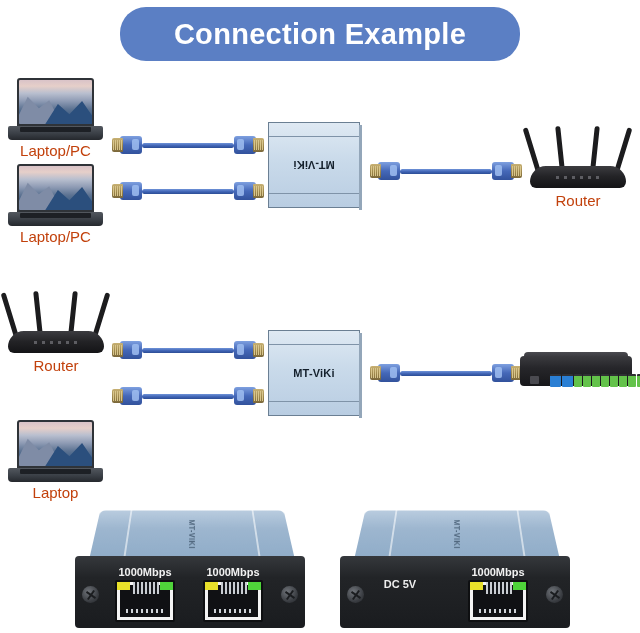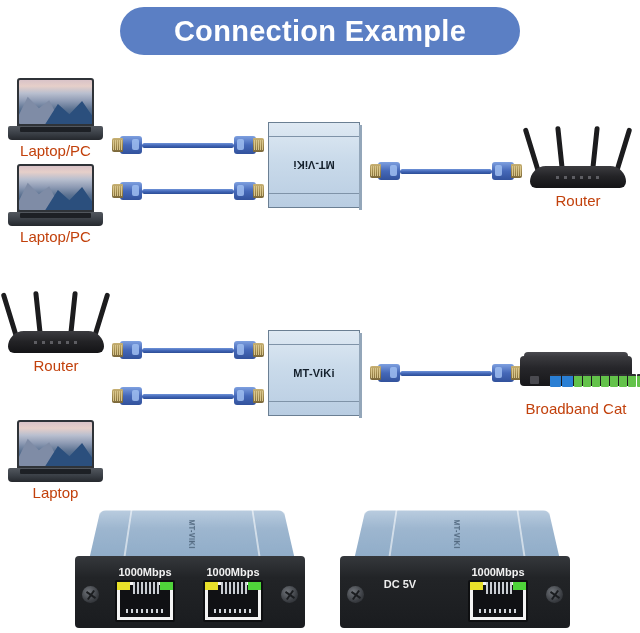--- a/index.html
+++ b/index.html
@@ -15,21 +15,21 @@
     font-family: "Liberation Sans", sans-serif;
     color: #1a1a1a;
   }
 
   
   #title-banner {
     position: absolute;
     left: 120px;
     top: 7px;
     width: 400px;
-    height: 48px;
+    height: 54px;
     background: #5b7fc4;
     border-radius: 26px;
     display: flex;
     align-items: center;
     justify-content: center;
   }
   #title-banner .title-text {
     color: #ffffff;
     font-size: 29px;
     font-weight: bold;
@@ -511,21 +511,20 @@
         <div class="p"></div>
         <div class="p"></div>
         <div class="p"></div>
         <div class="p"></div>
         <div class="p"></div>
         <div class="p"></div>
         <div class="p"></div>
       </div>
     </div>
   </div>
-  <div class="node-label" style="margin-top:8px;">Broadband Cat</div>
 </div>
 
 <div class="unit" style="left:75px; top:498px;">
   <div class="top-shell">
     <div class="seam s1"></div>
     <div class="seam s2"></div>
     <div class="logo">MT-VIKI</div>
   </div>
   <div class="face">
     <div class="screw left"></div>

